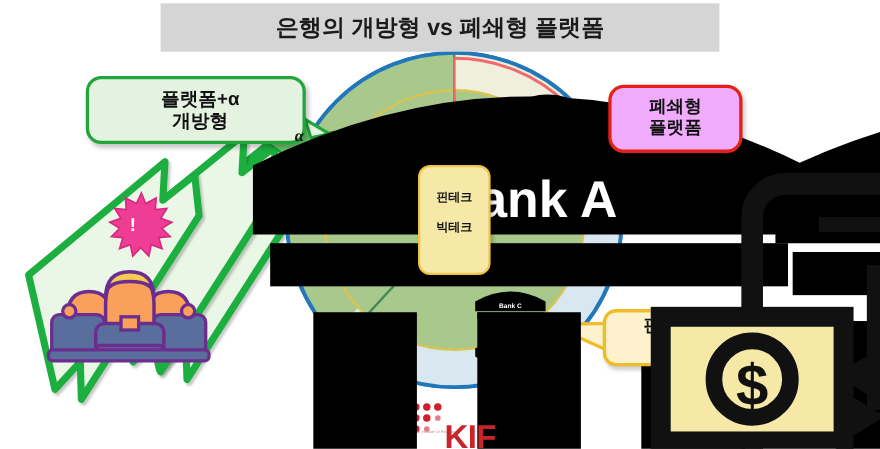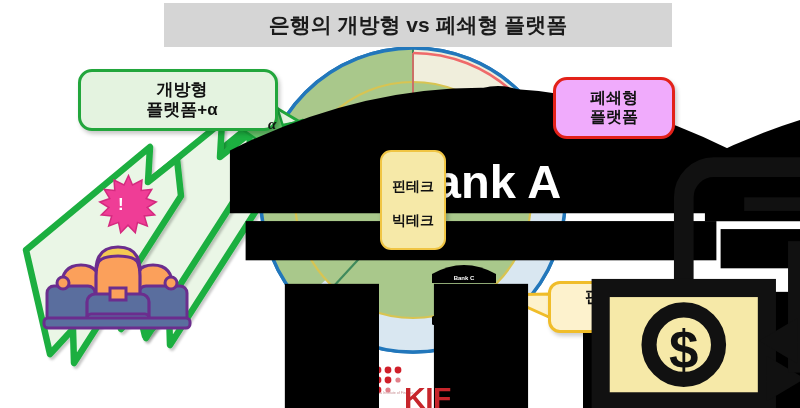--- a/index.html
+++ b/index.html
@@ -9,21 +9,21 @@
     font-family:"Liberation Sans","DejaVu Sans",sans-serif;
     overflow:hidden;
     position:relative;
   }
   #stage{position:absolute;left:0;top:0;width:800px;height:408px;}
   svg{position:absolute;left:0;top:0;width:800px;height:408px;}
 
   
   .title-banner{
     position:absolute;
-    left:164px;top:3px;width:508px;height:44px;
+    left:146px;top:3px;width:508px;height:44px;
     background:#d5d5d5;
     display:flex;align-items:center;justify-content:center;
   }
   .title-text{
     font-size:21px;font-weight:bold;color:#1b1b1b;letter-spacing:0px;
     white-space:nowrap;
   }
 
   
   .callout{
@@ -70,21 +70,21 @@
     left:380px;top:150px;width:66px;height:100px;
     background:#f6e9a8;
     border:2.5px solid #f0c544;
     border-radius:11px;
     box-shadow:2px 3px 4px rgba(0,0,0,.25);
     display:flex;flex-direction:column;
     align-items:center;justify-content:flex-start;
     padding-top:6px;box-sizing:border-box;
   }
   .fintech-card .flabel{
-    font-size:14px;font-weight:bold;color:#111;line-height:1.22;
+    font-size:11px;font-weight:bold;color:#111;line-height:1.22;
     text-align:center;margin-top:3px;white-space:pre-line;
   }
 
   .alpha-glyph{
     position:absolute;left:268px;top:116px;
     font-family:"Liberation Serif","DejaVu Serif",serif;
     font-style:italic;font-weight:bold;font-size:15px;color:#111;
   }
   .excl-glyph{
     position:absolute;left:118px;top:196px;
@@ -242,22 +242,22 @@
     <svg width="58" height="48" viewBox="0 0 64 52">
       <path d="M 0 10 q 32 -16 64 0 l 0 8 l -64 0 Z" fill="#000"></path>
       <rect x="2" y="19" width="60" height="5" fill="#000"></rect>
       <rect x="7" y="27" width="12" height="17" fill="#000"></rect>
       <rect x="26" y="27" width="12" height="17" fill="#000"></rect>
       <rect x="45" y="27" width="12" height="17" fill="#000"></rect>
       <rect x="0" y="46" width="64" height="7" rx="1.5" fill="#000"></rect>
       <text x="32" y="16" font-size="6" font-weight="bold" fill="#fff" text-anchor="middle" font-family="'Liberation Sans',sans-serif">Bank A</text>
     </svg>
     <div class="ctext">
+      <div>플랫폼+α</div>
       <div>개방형</div>
-      <div>플랫폼+α</div>
     </div>
   </div>
 
   <div class="callout co-closed">
     <svg width="54" height="46" viewBox="0 0 64 52">
       <path d="M 0 10 q 32 -16 64 0 l 0 8 l -64 0 Z" fill="#000"></path>
       <rect x="2" y="19" width="60" height="5" fill="#000"></rect>
       <rect x="7" y="27" width="12" height="17" fill="#000"></rect>
       <rect x="26" y="27" width="12" height="17" fill="#000"></rect>
       <rect x="45" y="27" width="12" height="17" fill="#000"></rect>

